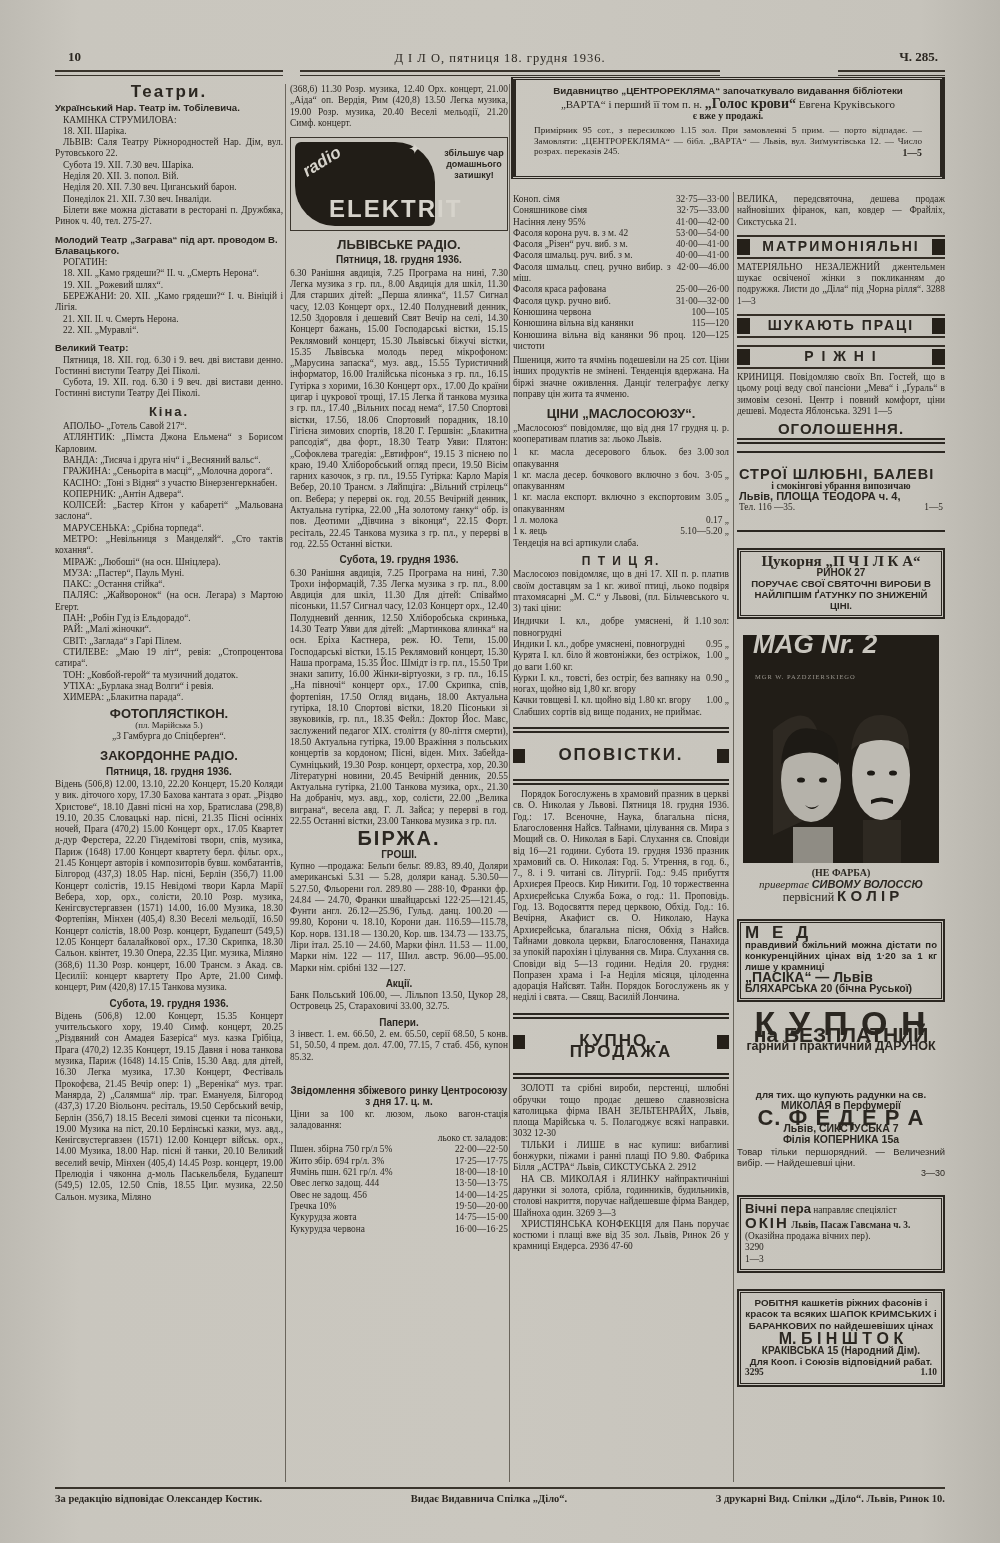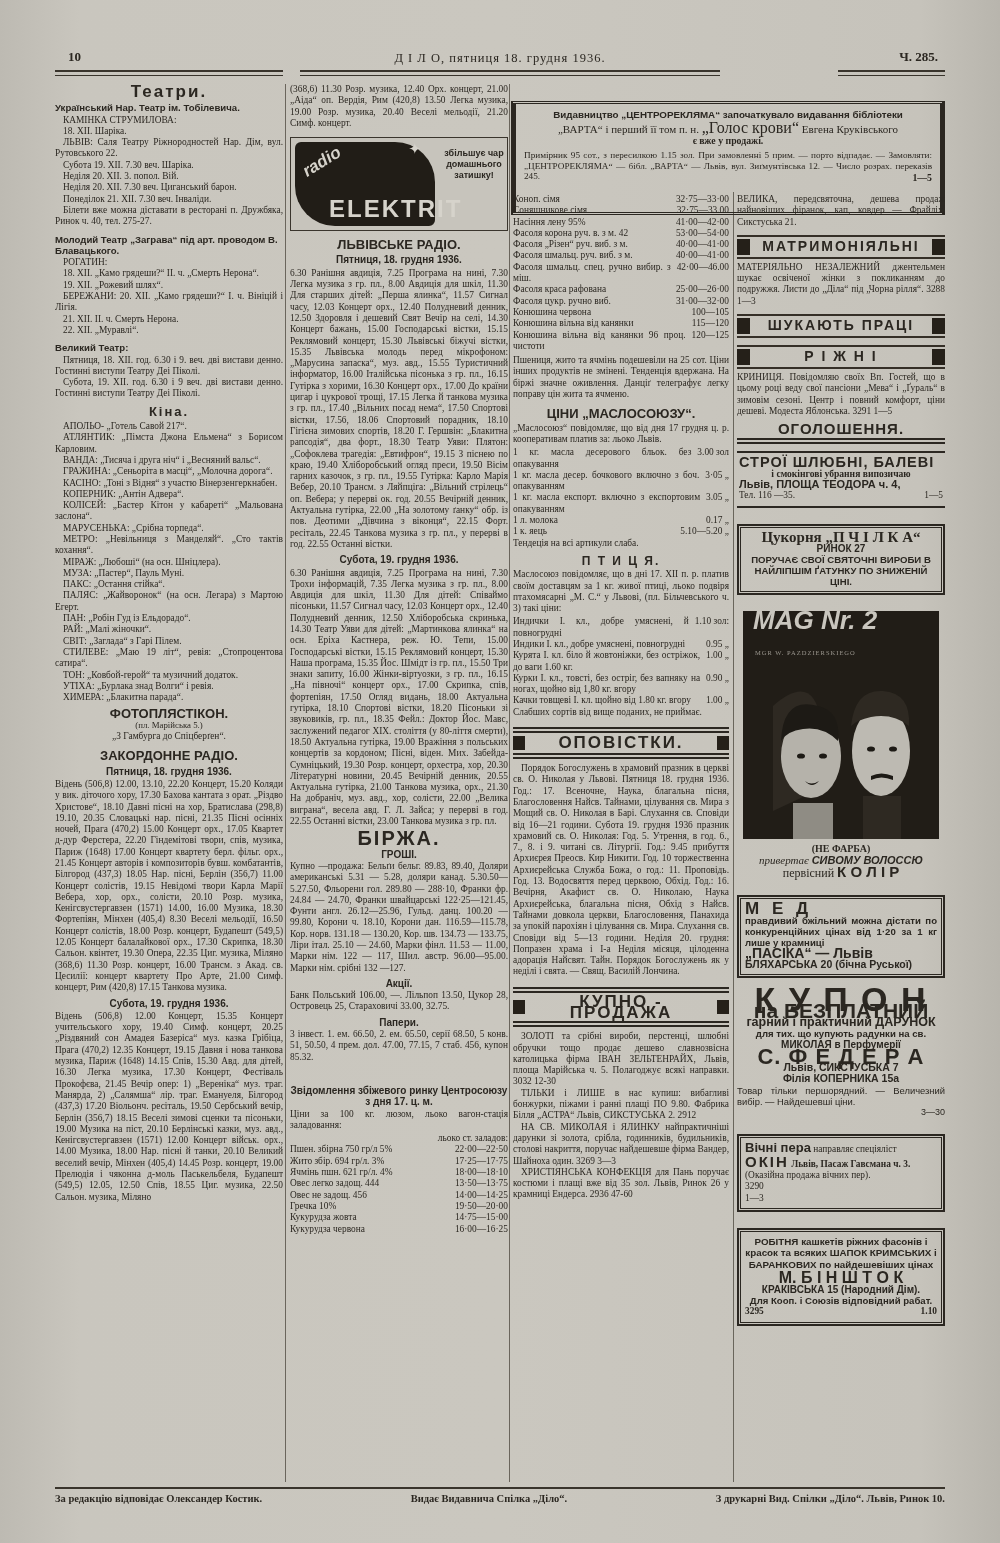--- a/index.html
+++ b/index.html
@@ -29,34 +29,34 @@
   .row2 .cell-l{flex:1;padding-right:6px;}
   .row2 .cell-r{white-space:nowrap;text-align:right;}
   
   .elektrit{display:flex;background:#c7c4bc;border:1px solid #3a352d;margin:8px 0;height:92px;align-items:stretch;}
   .ele-main{flex:1;background:#211d17;color:#d6d3cb;position:relative;margin:4px;border-radius:6px 40px 6px 40px;}
   .ele-radio{position:absolute;left:6px;top:14px;transform:rotate(-32deg);font-family:"Liberation Sans",sans-serif;font-weight:bold;font-size:17px;font-style:italic;}
   .ele-star{position:absolute;right:14px;top:2px;font-size:15px;}
   .ele-name{position:absolute;left:34px;bottom:12px;font-family:"Liberation Sans",sans-serif;font-weight:bold;font-size:24px;letter-spacing:2px;}
   .ele-slogan{width:62px;padding:10px 2px 0 4px;font-family:"Liberation Sans",sans-serif;font-weight:bold;font-size:9px;line-height:11px;text-align:center;}
   
-  .centro{position:absolute;left:511px;top:101px;width:434px;height:114px;border-top:3px double #2b2721;border-bottom:3px double #2b2721;border-left:5px solid #2b2721;border-right:5px solid #2b2721;padding:5px 8px;box-sizing:border-box;font-size:9.8px;line-height:12px;text-align:center;}
+  .centro{position:absolute;left:511px;top:77px;width:434px;height:102px;border-top:3px double #2b2721;border-bottom:3px double #2b2721;border-left:5px solid #2b2721;border-right:5px solid #2b2721;padding:5px 18px;box-sizing:border-box;font-size:9.8px;line-height:12px;text-align:center;}
   .centro .l2{font-size:11px;margin-top:1px;}
-  .centro .golos{font-weight:normal;font-size:16px;}
+  .centro .golos{font-weight:bold;font-size:14px;}
   .centro .fine{font-size:9.2px;line-height:10.6px;text-align:justify;margin-top:3px;}
   .centro .num{text-align:right;font-weight:bold;margin-top:-10px;}
   
   .barhead{display:flex;align-items:center;gap:6px;margin:7px 0 3px;border-top:2px solid #352f27;border-bottom:2px solid #352f27;padding:2px 0;}
   .barhead .bar{width:13px;height:16px;background:#252019;}
   .barhead .txt{flex:1;text-align:center;font-family:"Liberation Sans",sans-serif;font-weight:bold;font-size:14px;letter-spacing:2px;}
-  .dblhead{border-top:6px double #2b2721;border-bottom:6px double #2b2721;margin:9px 0 4px;padding:3px 0;display:flex;align-items:center;}
+  .dblhead{border-top:6px double #2b2721;border-bottom:6px double #2b2721;margin:9px 0 4px;padding:16px 0;display:flex;align-items:flex-start;}
   .dblhead .bar{width:12px;height:14px;background:#252019;}
   .dblhead .txt{flex:1;text-align:center;font-family:"Liberation Sans",sans-serif;font-weight:bold;font-size:17px;letter-spacing:2px;}
   .adbox{border:2px solid #2b2721;box-shadow:0 0 0 1px #c7c4bc inset,0 0 0 2px #2b2721 inset;padding:6px 6px;margin:16px 0;}
-  .rulebox{border-top:2px solid #2b2721;border-bottom:2px solid #2b2721;padding:4px 2px;margin:7px 0;}
+  .rulebox{border-top:2px solid #2b2721;border-bottom:2px solid #2b2721;padding:16px 2px;margin:7px 0;}
   .mag{background:#211d17;color:#c9c6be;margin:10px auto 4px;width:196px;height:228px;position:relative;}
   .mag .mtitle{position:absolute;left:10px;top:4px;font-family:"Liberation Sans",sans-serif;font-weight:bold;font-size:26px;font-style:italic;}
   .mag .msub{position:absolute;left:12px;top:36px;font-size:6.5px;letter-spacing:1px;color:#9a968e;}
   .kupon div{font-family:"Liberation Sans",sans-serif;}
   .footer{position:absolute;top:1487px;left:55px;width:890px;display:flex;justify-content:space-between;font-size:10.5px;font-weight:bold;border-top:2px solid #39342c;padding-top:4px;}
 </style>
 </head>
 <body>
 
 <div class="sheet">
@@ -387,21 +387,21 @@
     <div class="adbox">
       <div class="bold sans" style="font-size:17px;letter-spacing:4px;">М Е Д</div>
       <div class="bold sans" style="font-size:9.6px;line-height:11px;">правдивий бжільний можна дістати по конкуренційних цінах від 1·20 за 1 кг лише у крамниці</div>
       <div class="bold sans" style="font-size:14px;">„ПАСІКА“ — Львів</div>
       <div class="bold sans" style="font-size:10.5px;">БЛЯХАРСЬКА 20 (бічна Руської)</div>
     </div>
     <div class="kupon center">
       <div class="bold" style="font-size:34px;letter-spacing:2px;">К У П О Н</div>
       <div class="bold" style="font-size:21px;">на БЕЗПЛАТНИЙ</div>
       <div class="bold" style="font-size:12.5px;">гарний і практичний ДАРУНОК</div>
-      <div class="bold" style="font-size:9.6px;">для тих. що купують радунки на св.</div>
+      <div class="bold" style="font-size:9.6px;margin-top:37px;">для тих. що купують радунки на св.</div>
       <div class="bold" style="font-size:10px;">МИКОЛАЯ в Перфумерії</div>
       <div class="bold" style="font-size:22px;letter-spacing:1px;">С. Ф Е Д Е Р А</div>
       <div class="bold" style="font-size:10.5px;">Львів, СИКСТУСЬКА 7</div>
       <div class="bold" style="font-size:10.5px;">Філія КОПЕРНИКА 15а</div>
       <div style="font-size:9.4px;text-align:justify;">Товар тільки першорядний. — Величезний вибір. — Найдешевші ціни.</div>
       <div style="text-align:right;font-size:9px;">3—30</div>
     </div>
     <div class="adbox">
       <div><span class="bold sans" style="font-size:13px;">Вічні пера</span><span> направляє спеціяліст</span></div>
       <div><span class="bold sans" style="font-size:15px;letter-spacing:2px;">ОКІН</span><span class="bold"> Львів, Пасаж Гавсмана ч. 3.</span></div>

